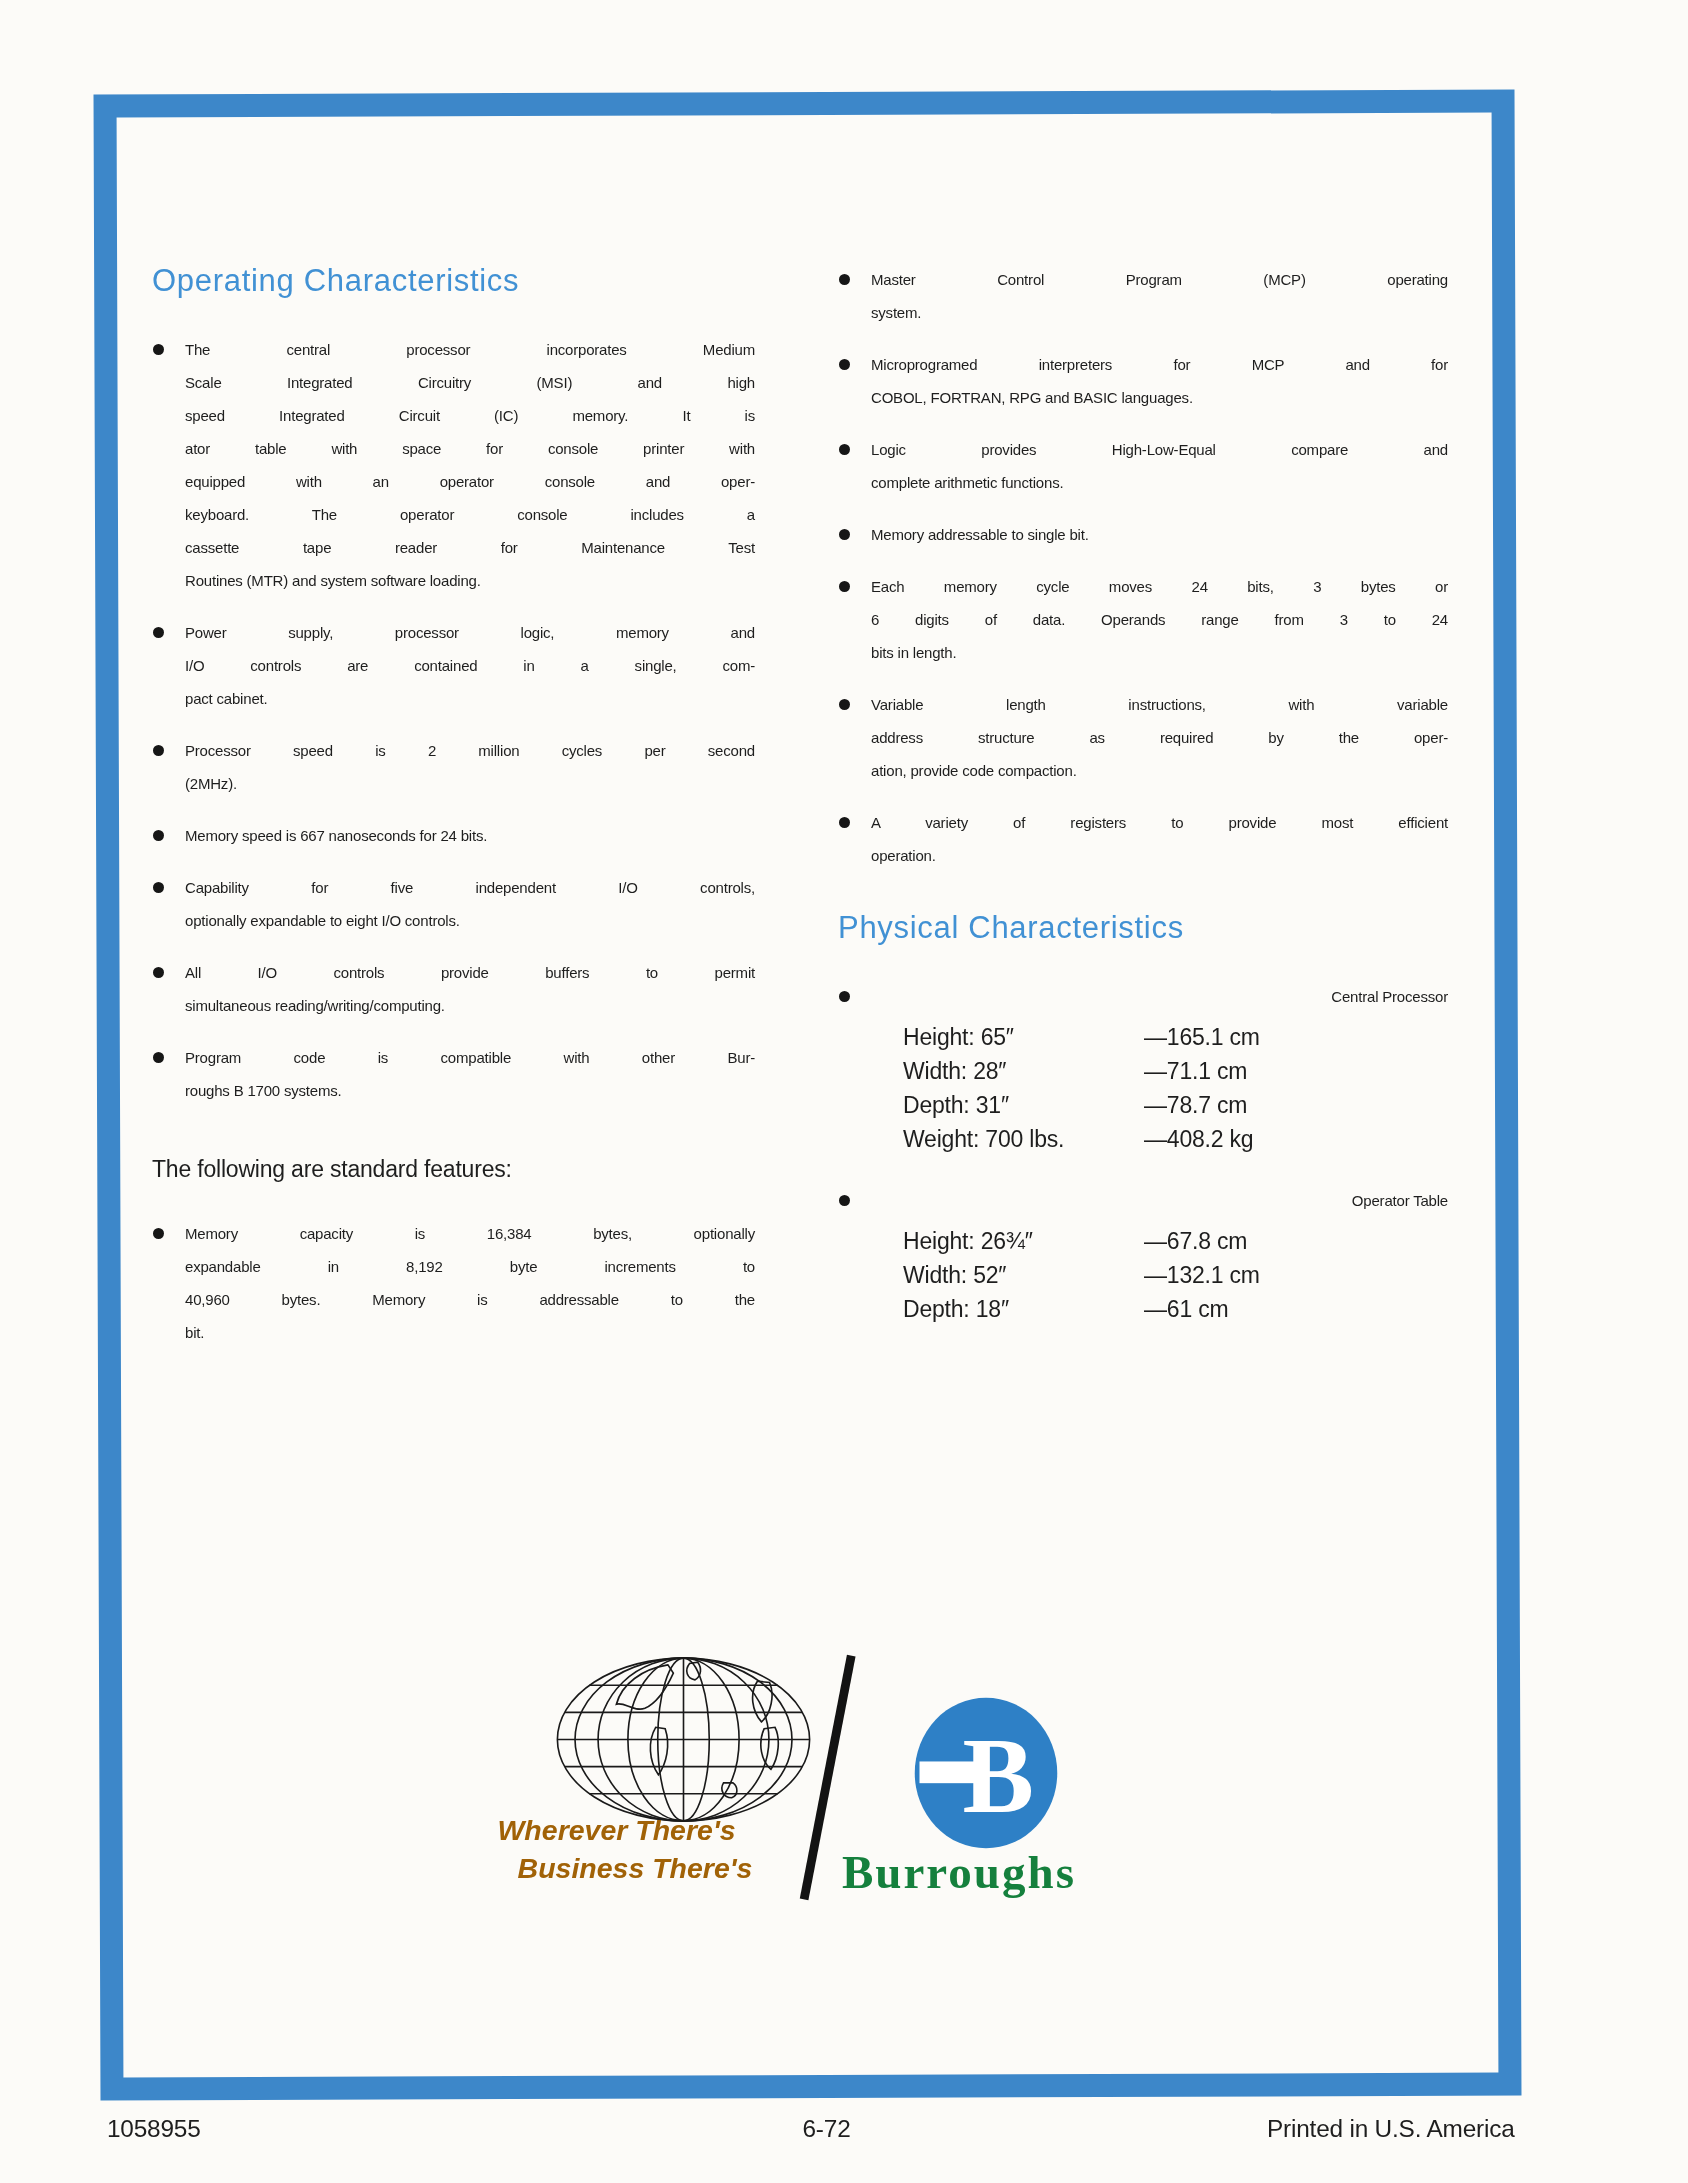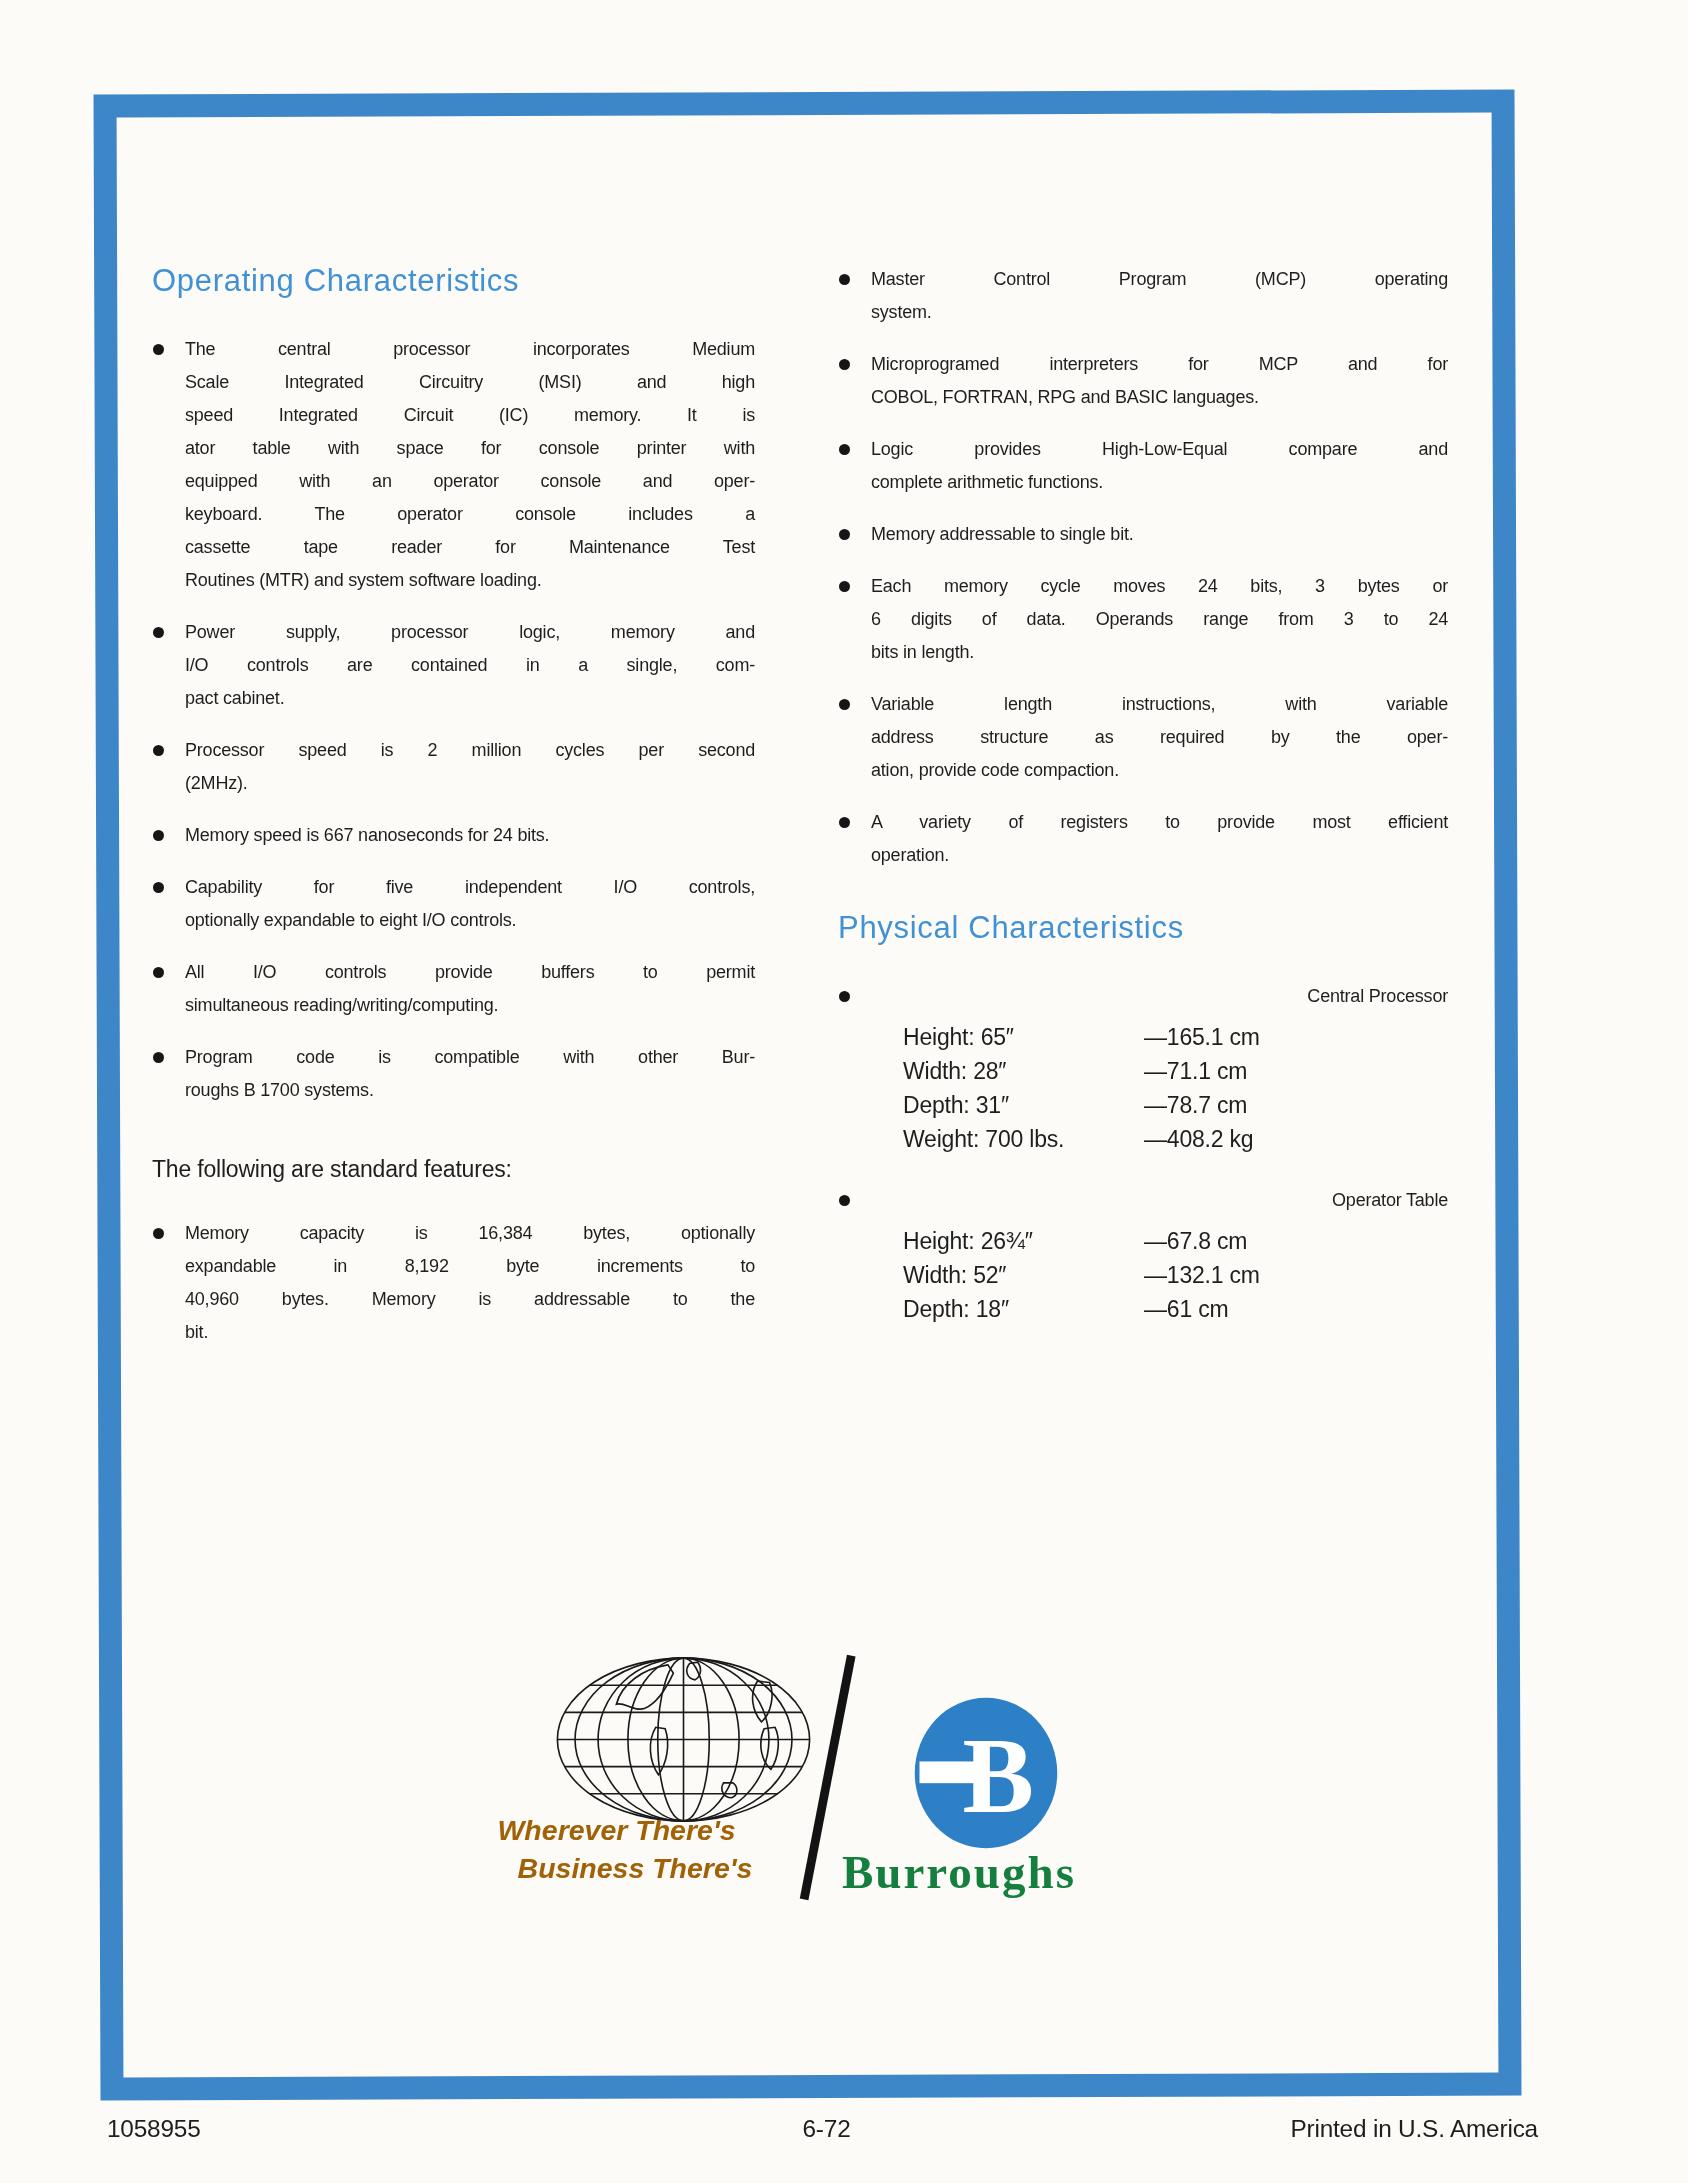--- a/index.html
+++ b/index.html
@@ -23,21 +23,21 @@
   h1{
     margin:0 0 34px 0;font-size:31px;font-weight:400;letter-spacing:0.7px;
     color:var(--heading);
   }
   .bullets{margin:0;}
   .bullet{position:relative;padding-left:33px;margin-bottom:19px;}
   .dot{
     position:absolute;left:1.4px;top:11px;width:11px;height:11px;
     border-radius:50%;background:#161616;
   }
-  .btext{font-size:18px;line-height:33px;letter-spacing:-0.2px;}
+  .btext{font-size:15px;line-height:33px;letter-spacing:-0.2px;}
   .tline{text-align:justify;text-align-last:justify;text-justify:inter-word;}
   .tline.last{text-align-last:left;}
   .intro{
     margin:46px 0 31px 0;font-size:23px;line-height:33px;letter-spacing:-0.2px;
   }
   h1.physical{margin:38px 0 34px 0;}
   .spec-group{margin-bottom:28.5px;}
   .spec-head{margin-bottom:6.8px;text-align:right;}
   .spec-rows{padding-left:65px;}
   .spec-row{display:flex;font-size:23px;line-height:34px;letter-spacing:-0.2px;}
@@ -56,21 +56,21 @@
   .tagline.l2{left:474px;top:1851px;width:322px;}
   .brand{
     position:absolute;left:842px;top:1845px;
     font-family:"Liberation Serif", serif;font-weight:700;
     font-size:47px;letter-spacing:2px;color:#15803d;
   }
   
   .footer-item{position:absolute;top:2115px;font-size:24.4px;letter-spacing:-0.2px;}
   .footer-left{left:107px;}
   .footer-center{left:779px;width:95px;text-align:center;}
-  .footer-right{left:1267px;width:271px;text-align:right;}
+  .footer-right{left:1267px;width:271px;}
 </style>
 </head>
 <body>
 
 <div class="sheet">
 
   <div class="frame"></div>
 
   <main class="col col-left">
     <h1>Operating Characteristics</h1>

